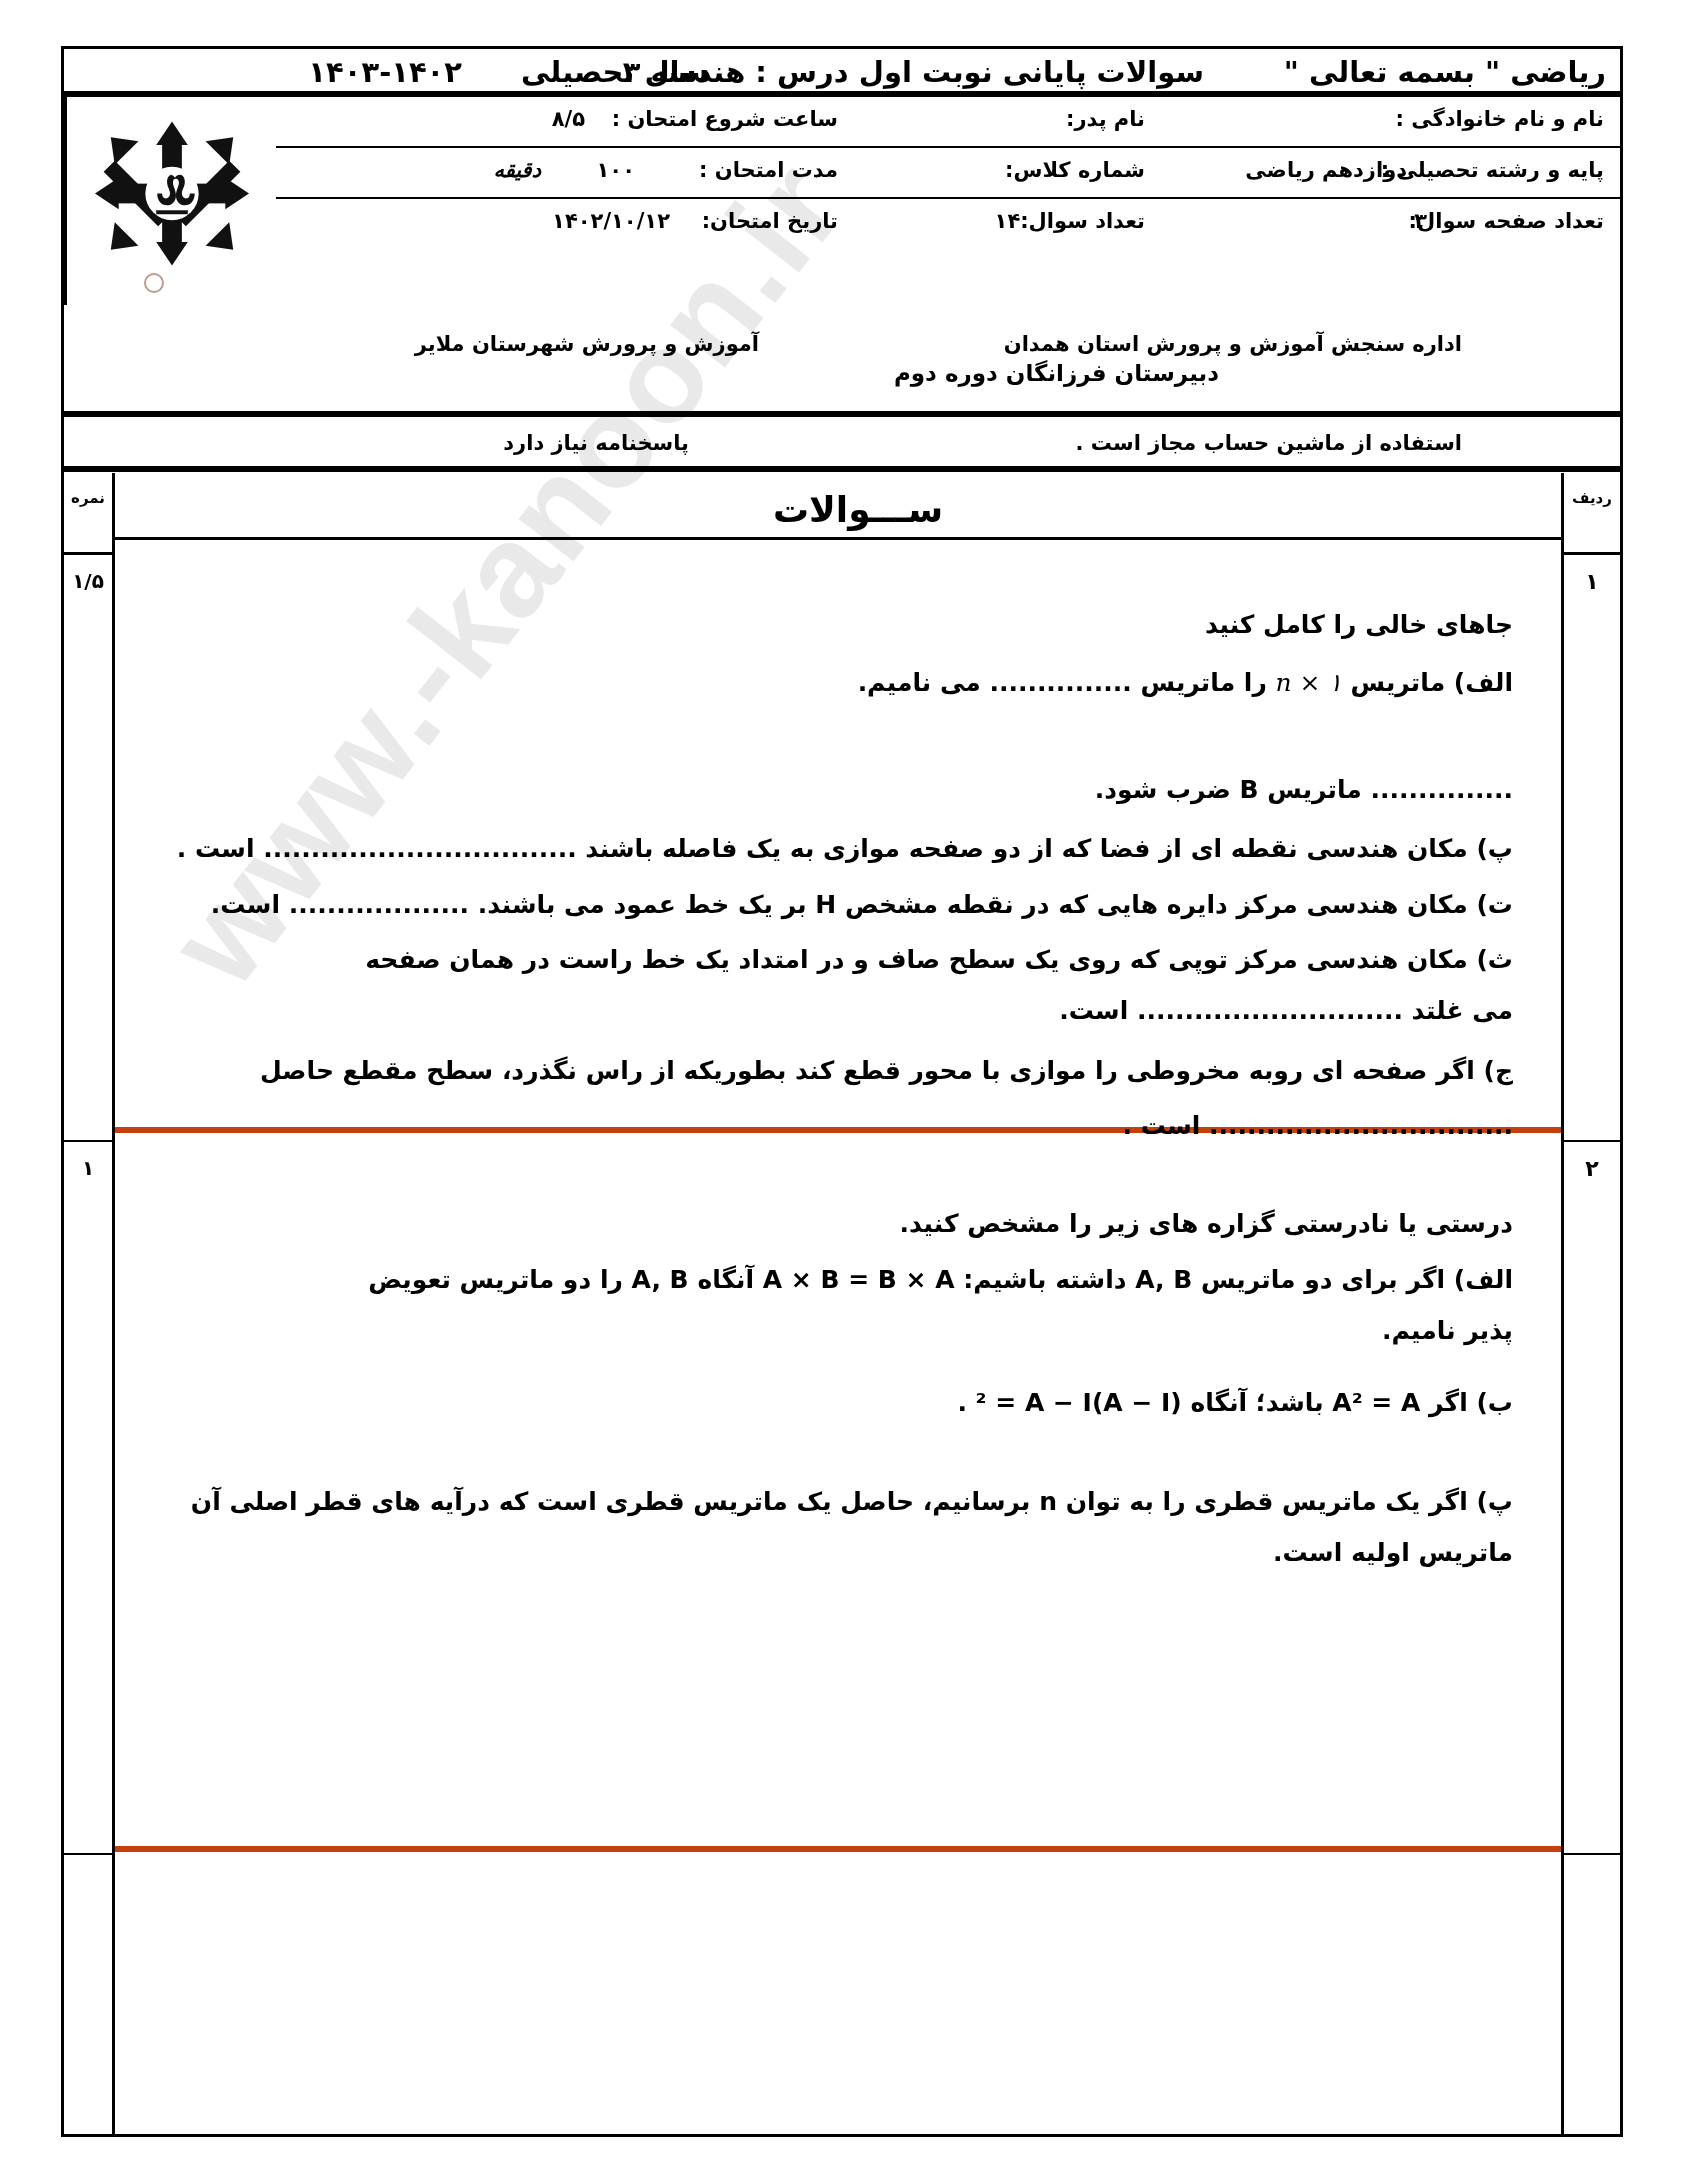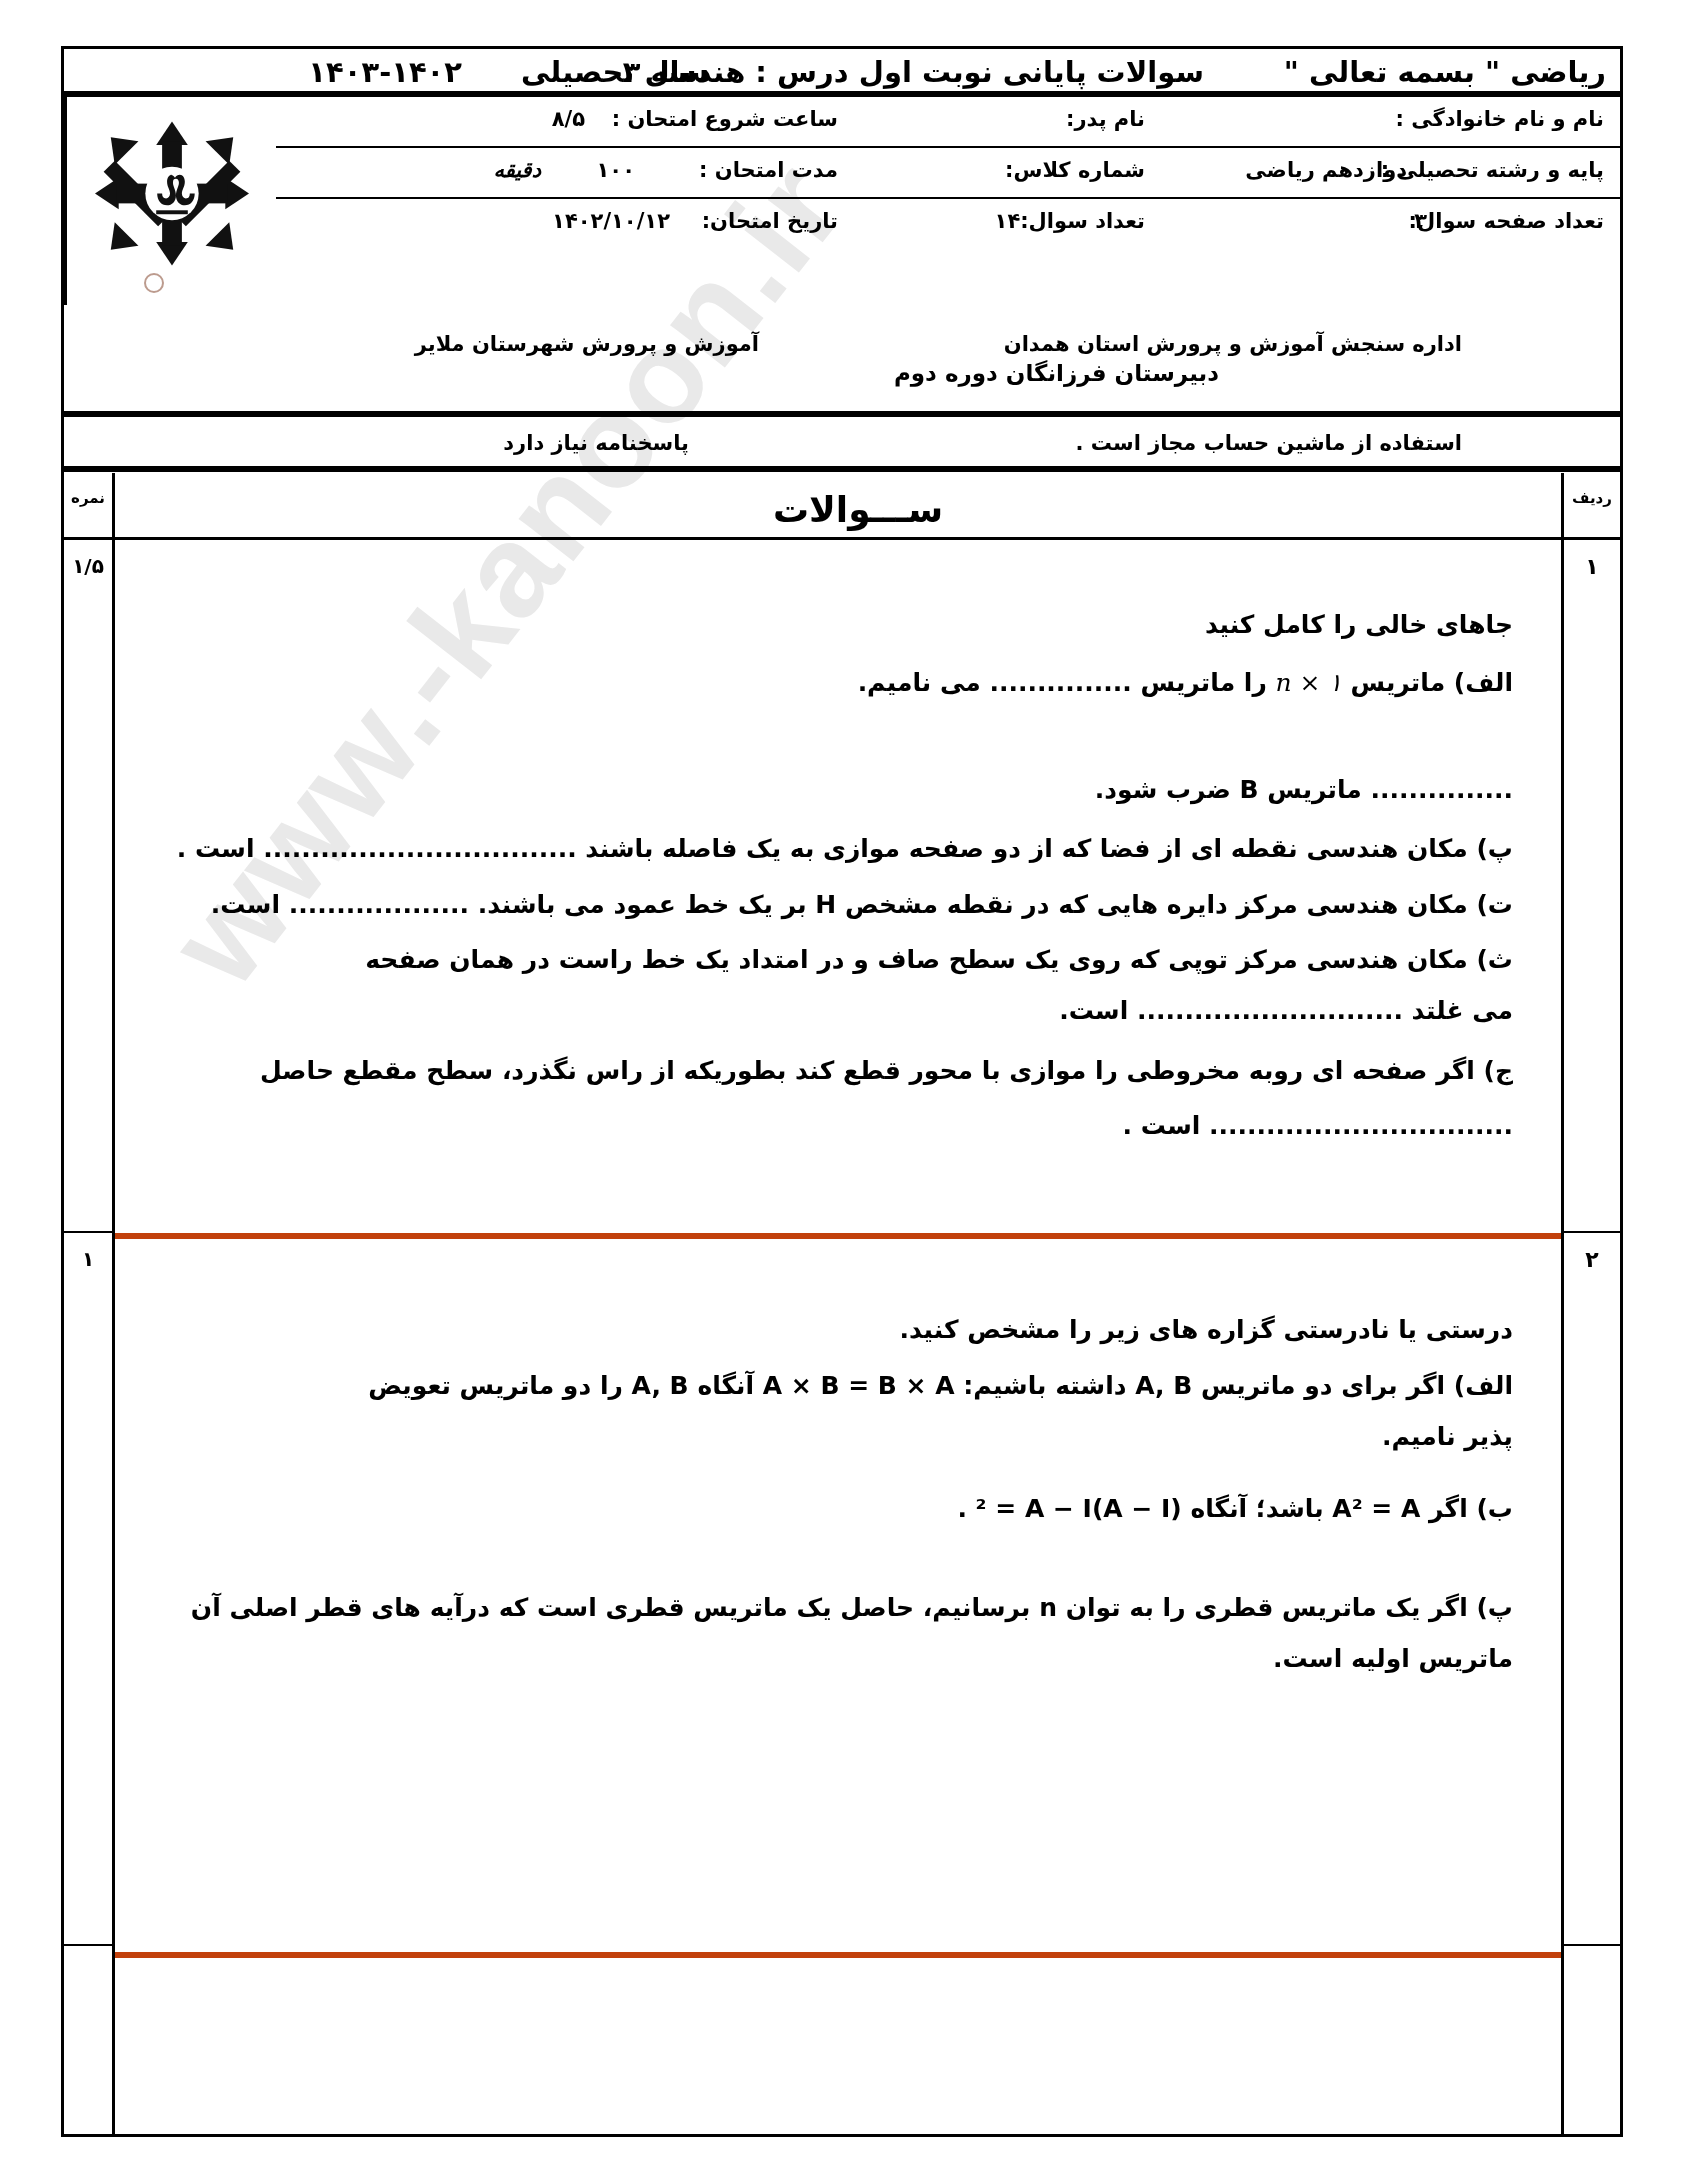--- a/index.html
+++ b/index.html
@@ -217,21 +217,21 @@
     position: absolute;
     top: 16px;
     left: 0; right: 0;
     text-align: center;
     font-size: 36px;
     font-weight: bold;
     letter-spacing: 1px;
     padding-left: 40px;
   }
   .side-head {
-    height: 67px;
+    height: 82px;
     border-bottom: 3px solid #000;
     box-sizing: border-box;
     position: relative;
   }
   .side-head .vlabel {
     position: absolute;
     top: 16px;
     left: 0; right: 0;
     text-align: center;
     font-size: 15px;
@@ -244,21 +244,21 @@
     box-sizing: border-box;
   }
   .side-cell .num {
     position: absolute;
     top: 14px;
     left: 0; right: 0;
     text-align: center;
     font-size: 22px;
     font-weight: bold;
   }
-  .h-q1 { height: 693px; }
+  .h-q1 { height: 587px; }
   .h-q2 { height: 713px; }
 
   .qbody {
     position: relative;
     border-bottom: 6px solid #c2410c;
     box-sizing: border-box;
     padding: 11px;
     margin-top: 6px;
   }
 

